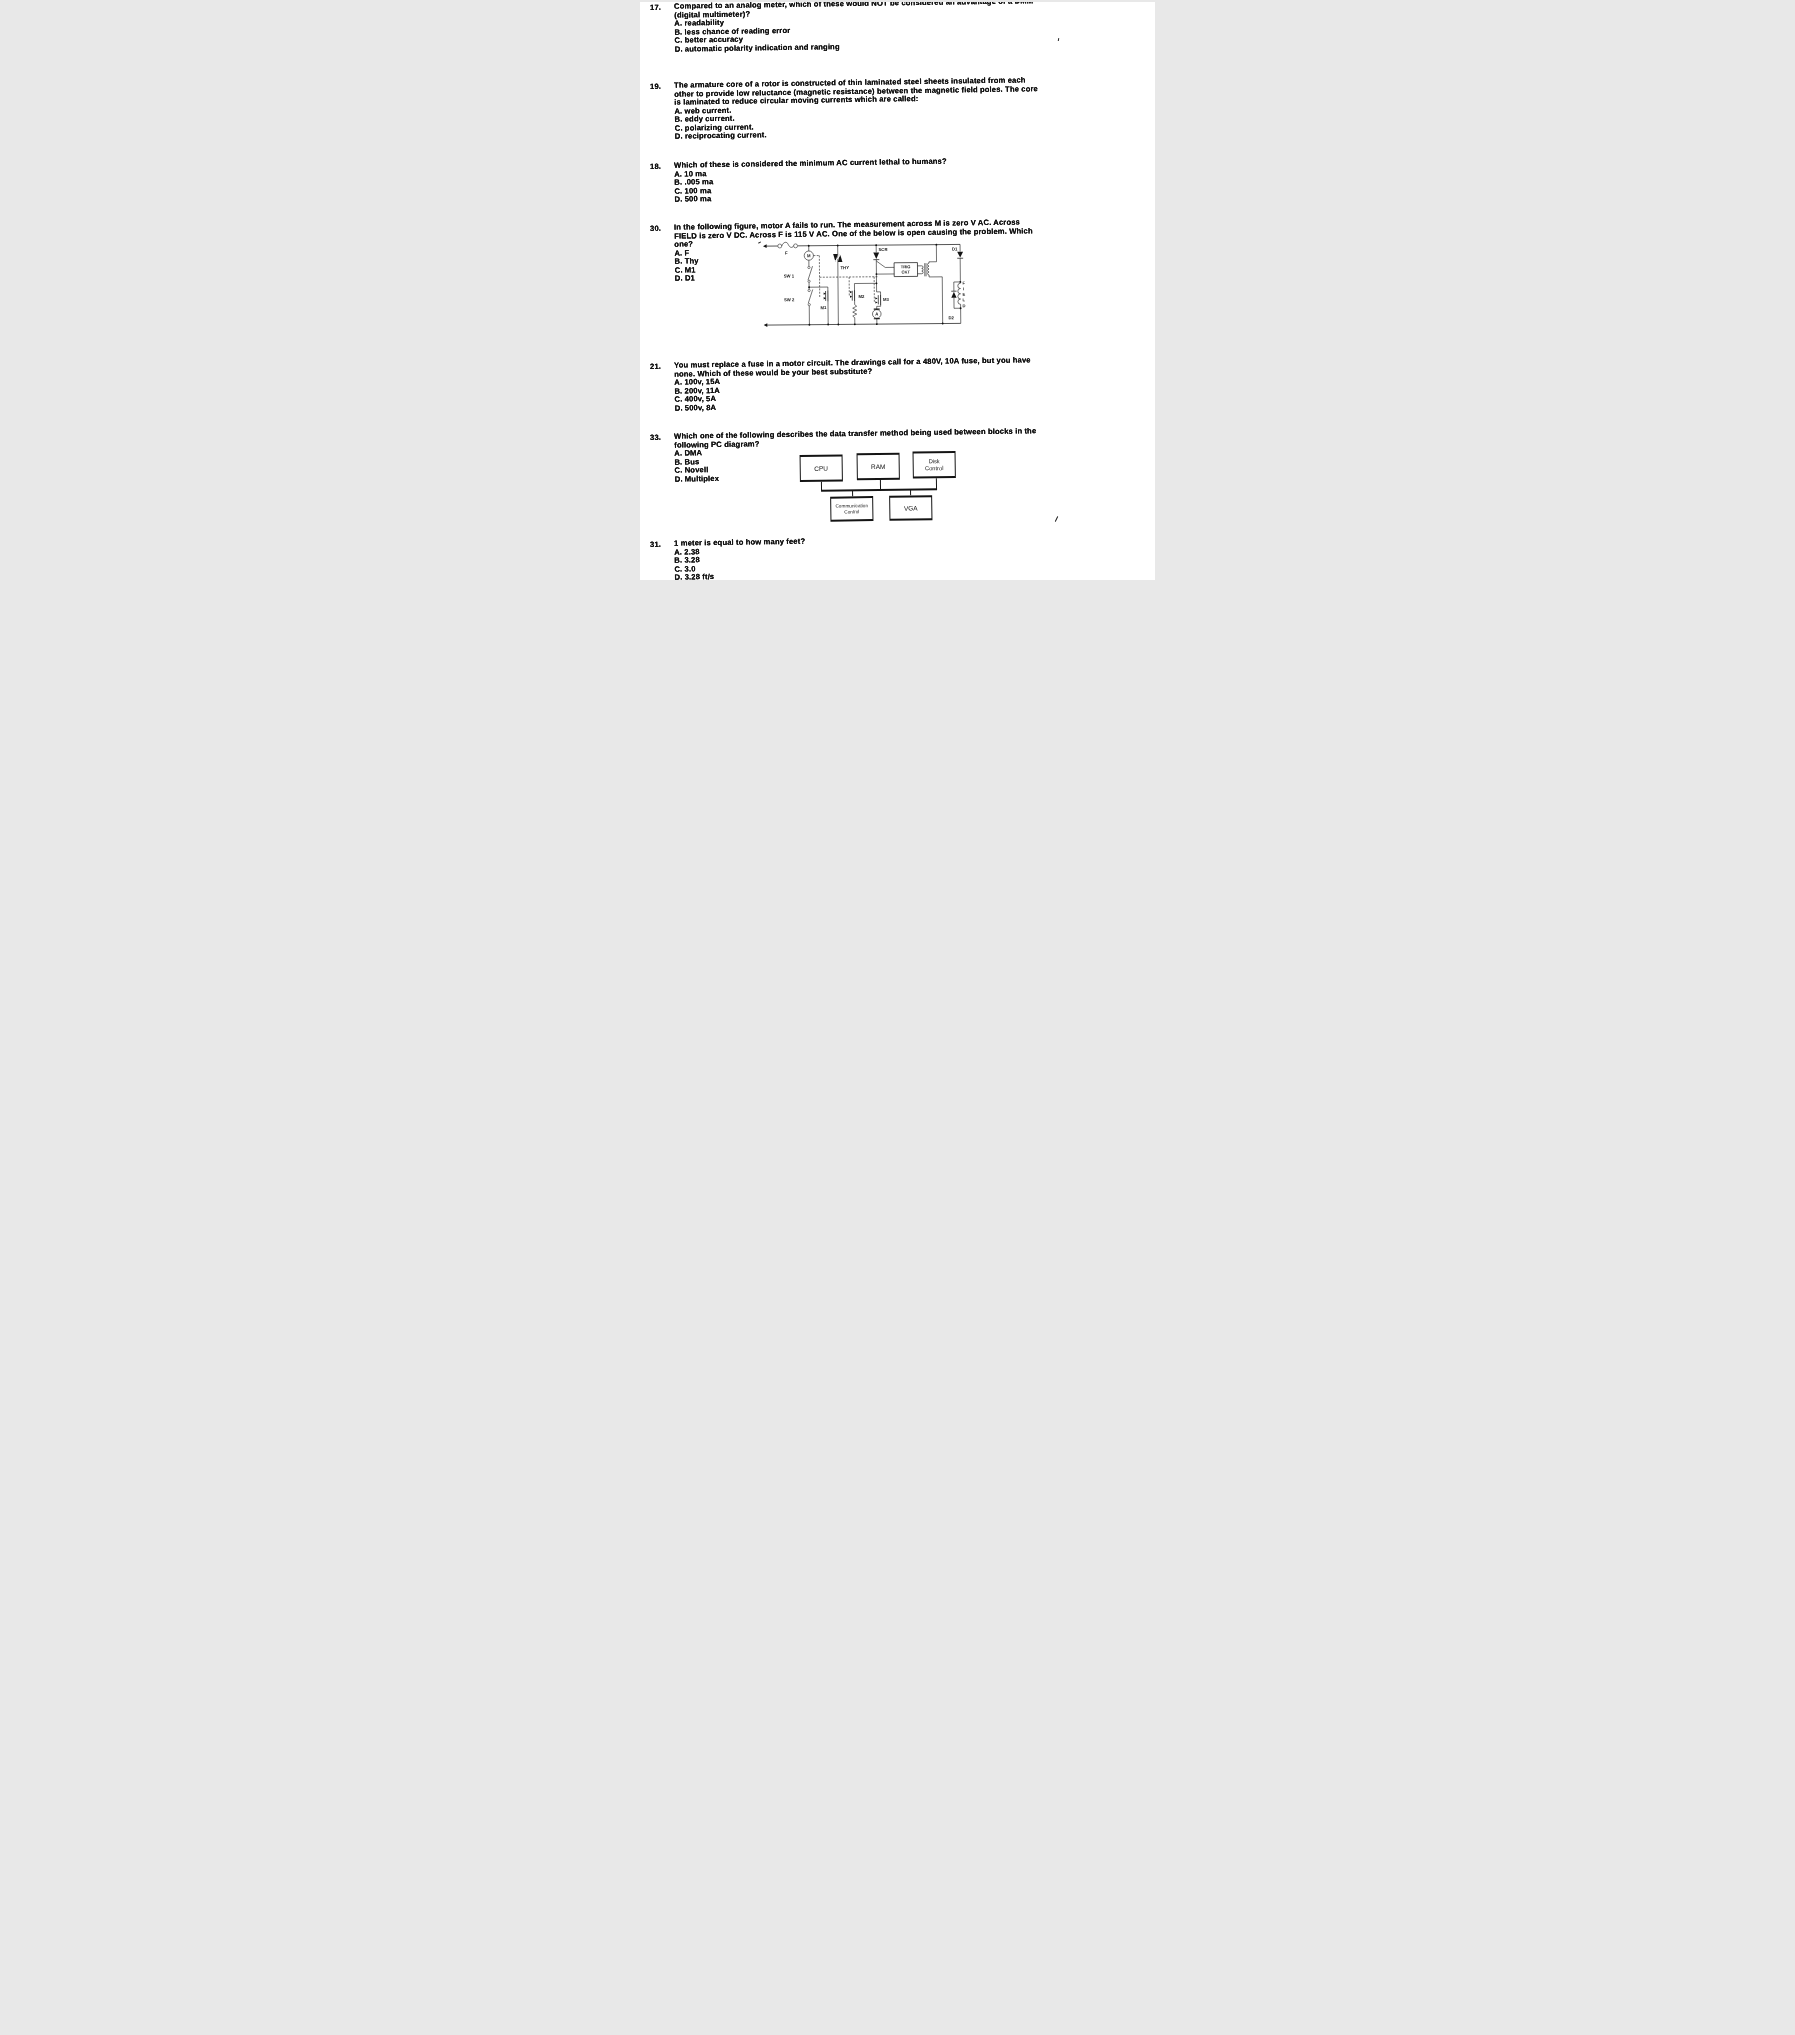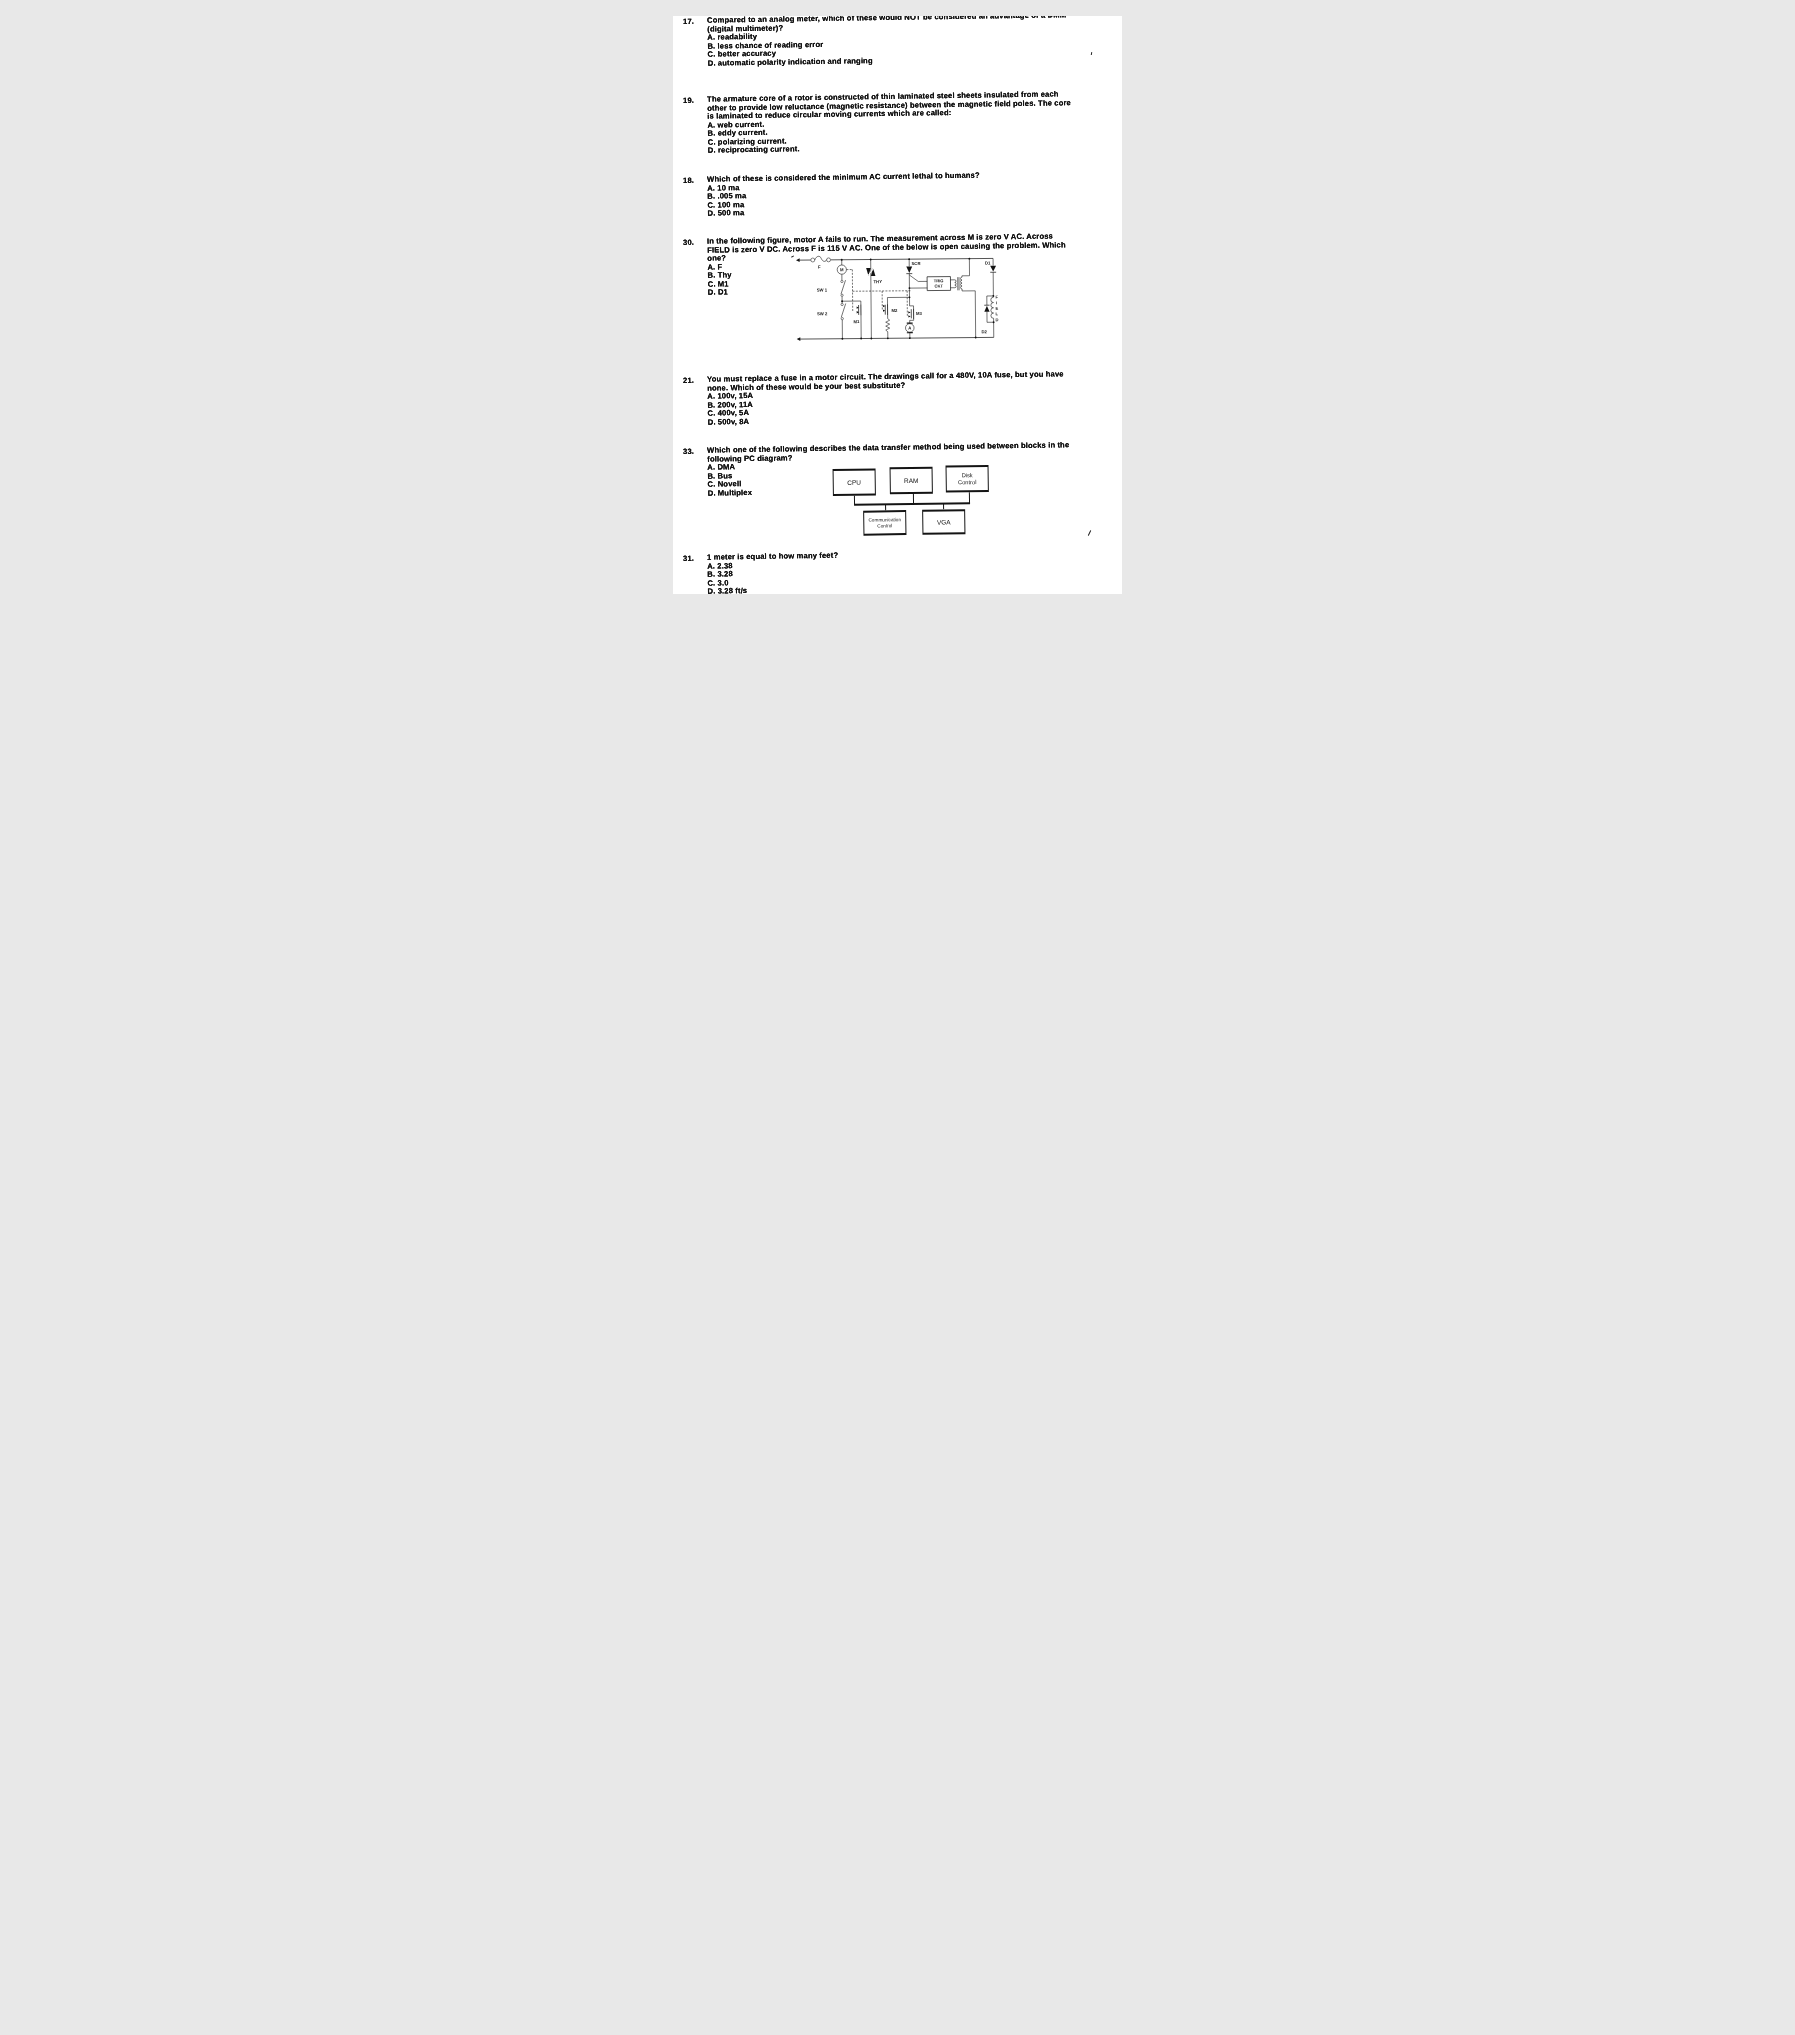--- a/index.html
+++ b/index.html
@@ -1,19 +1,19 @@
 <!DOCTYPE html>
 <html style="font-size:6.5px"><head>
 <meta charset="utf-8">
 <style>
   html,body{margin:0;padding:0;background:#e8e8e8;}
   .page{
     position:relative;
-    width:449px;height:578px;
-    margin:16px auto;
+    width:515px;height:578px;
+    margin:2px auto;
     background:#ffffff;
     overflow:hidden;
     font-family:"Liberation Sans","DejaVu Sans",sans-serif;
     color:#141414;
   }
   .q{position:absolute;left:9.8px;width:431px;transform:rotate(-0.85deg);transform-origin:0 0;}
   .qnum{position:absolute;left:0;top:0;font-size:7.7px;font-weight:700;letter-spacing:0.1px;text-shadow:0 0 0.2px #000;}
   .qbody{margin-left:24px;}
   .qline,.opt{
     font-size:7.7px;font-weight:700;line-height:8.5px;

